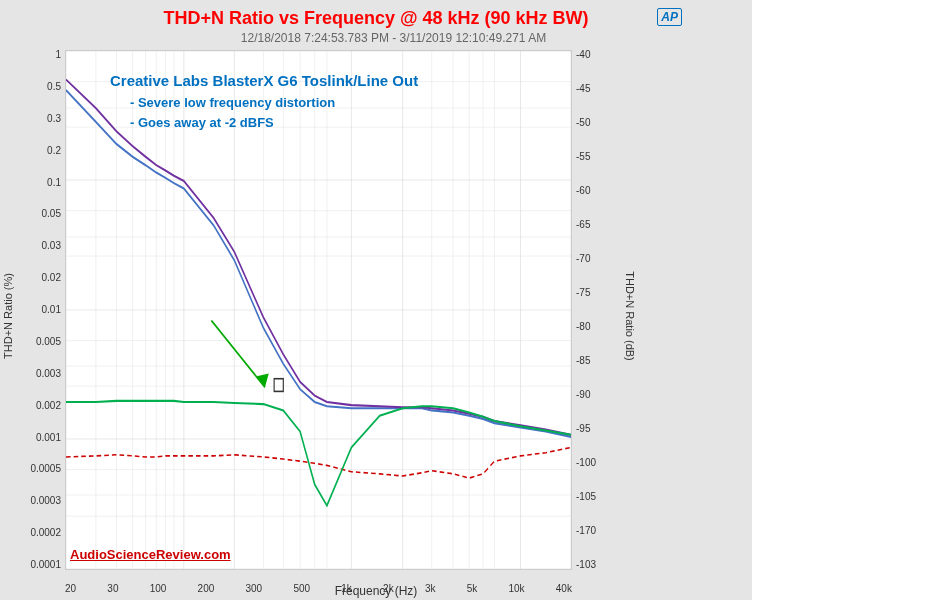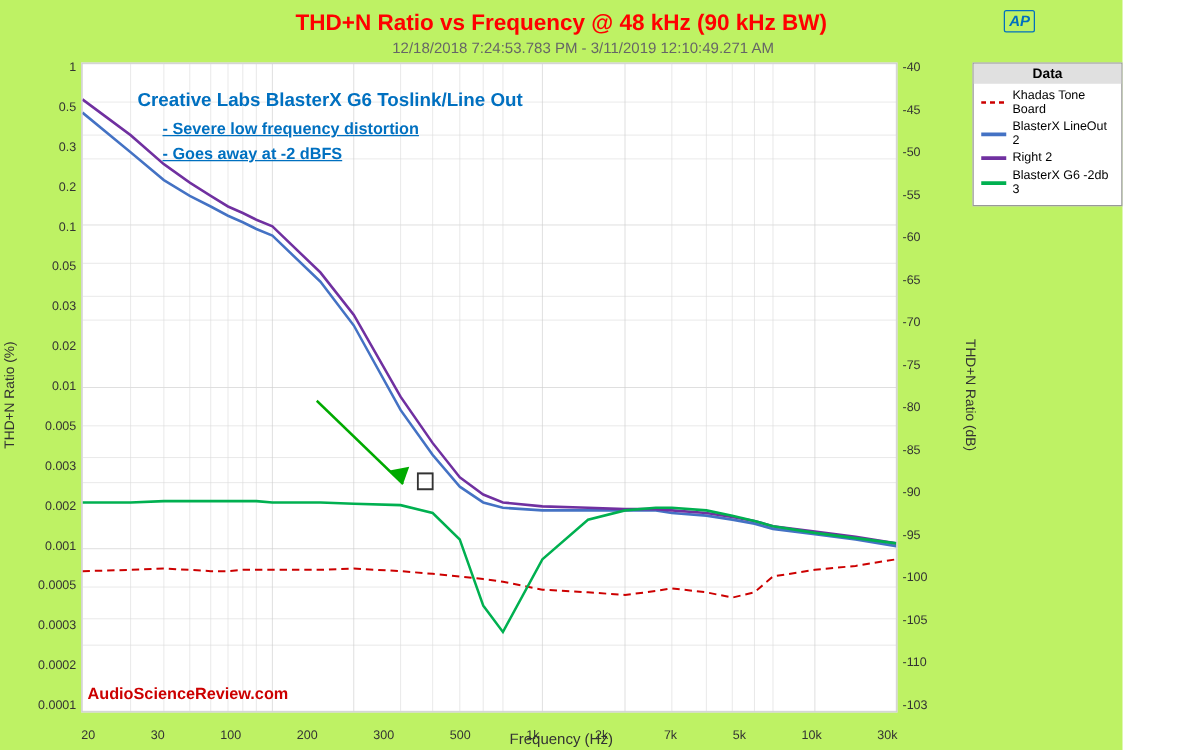--- a/index.html
+++ b/index.html
@@ -4,24 +4,24 @@
   <style>
     * { margin: 0; padding: 0; box-sizing: border-box; }
     body {
       width: 946px;
       height: 600px;
       background: #fff;
       font-family: Arial, sans-serif;
       overflow: hidden;
     }
     .chart-container {
-      width: 898px;
+      width: 752px;
       height: 600px;
       position: relative;
-      background: #bef264;
+      background: #e5e5e5;
     }
     .chart-title {
       text-align: center;
       font-size: 18px;
       font-weight: bold;
       color: #ff0000;
       padding-top: 8px;
     }
     .chart-subtitle {
       text-align: center;
@@ -51,41 +51,41 @@
       color: #0070c0;
       font-size: 15px;
       font-weight: bold;
       text-align: left;
     }
     .annotation-sm {
       position: absolute;
       color: #0070c0;
       font-size: 13px;
       font-weight: bold;
-      text-decoration: underline;
     }
     .ap-logo {
       position: absolute;
       right: 70px;
       top: 8px;
       font-size: 12px;
       color: #0070c0;
       font-style: italic;
       font-weight: bold;
       border: 1px solid #0070c0;
       padding: 1px 3px;
       border-radius: 2px;
     }
     .watermark {
       position: absolute;
       bottom: 38px;
       left: 70px;
       font-size: 13px;
       color: #cc0000;
       font-weight: bold;
+      text-decoration: underline;
     }
     .legend-box {
       position: absolute;
       top: 50px;
       right: 0px;
       width: 120px;
       background: #fff;
       border: 1px solid #999;
       padding: 4px 6px;
     }
@@ -120,39 +120,20 @@
 </head>
 <body>
 
 <div class="chart-container">
 
   <div class="chart-title">THD+N Ratio vs Frequency @ 48 kHz (90 kHz BW)</div>
   <div class="chart-subtitle">12/18/2018 7:24:53.783 PM - 3/11/2019 12:10:49.271 AM</div>
 
   <div class="ap-logo">AP</div>
 
-  <div class="legend-box">
-    <div class="legend-title">Data</div>
-    <div class="legend-item">
-      <div class="legend-dash"></div>
-      <span>Khadas Tone Board</span>
-    </div>
-    <div class="legend-item">
-      <div class="legend-line" style="background:#4472c4;"></div>
-      <span>BlasterX LineOut 2</span>
-    </div>
-    <div class="legend-item">
-      <div class="legend-line" style="background:#7030a0;"></div>
-      <span>Right 2</span>
-    </div>
-    <div class="legend-item">
-      <div class="legend-line" style="background:#00b050;"></div>
-      <span>BlasterX G6 -2db 3</span>
-    </div>
-  </div>
 
   <div style="position:absolute; top:50px; left:0; width:65px; bottom:30px; display:flex; flex-direction:column; justify-content:space-between; align-items:flex-end; padding: 0 4px 0 0;">
     <div style="position:absolute; left:8px; top:50%; transform:rotate(-90deg) translateX(-50%); transform-origin:left center; font-size:11px; color:#333; white-space:nowrap;">THD+N Ratio (%)</div>
     <span class="y-tick">1</span>
     <span class="y-tick">0.5</span>
     <span class="y-tick">0.3</span>
     <span class="y-tick">0.2</span>
     <span class="y-tick">0.1</span>
     <span class="y-tick">0.05</span>
     <span class="y-tick">0.03</span>
@@ -177,21 +158,21 @@
     <span class="y-tick">-60</span>
     <span class="y-tick">-65</span>
     <span class="y-tick">-70</span>
     <span class="y-tick">-75</span>
     <span class="y-tick">-80</span>
     <span class="y-tick">-85</span>
     <span class="y-tick">-90</span>
     <span class="y-tick">-95</span>
     <span class="y-tick">-100</span>
     <span class="y-tick">-105</span>
-    <span class="y-tick">-110</span>
+    <span class="y-tick">-170</span>
     <span class="y-tick">-103</span>
   </div>
 
   <div style="position:absolute; top:50px; left:65px; right:180px; bottom:30px; border:1px solid #ccc; background:#fff; overflow:hidden;">
 
     <svg class="chart-svg" viewBox="0 0 660 490" preserveAspectRatio="none">
 
       <line x1="0" y1="0" x2="660" y2="0" stroke="#ccc" stroke-width="0.5"></line>
       <line x1="0" y1="29" x2="660" y2="29" stroke="#ddd" stroke-width="0.5"></line>
       <line x1="0" y1="54" x2="660" y2="54" stroke="#ddd" stroke-width="0.5"></line>
@@ -258,21 +239,21 @@
 
   <div style="position:absolute; bottom:6px; left:65px; right:180px; display:flex; justify-content:space-between; align-items:flex-end;">
     <span class="x-tick">20</span>
     <span class="x-tick">30</span>
     <span class="x-tick">100</span>
     <span class="x-tick">200</span>
     <span class="x-tick">300</span>
     <span class="x-tick">500</span>
     <span class="x-tick">1k</span>
     <span class="x-tick">2k</span>
-    <span class="x-tick">7k</span>
+    <span class="x-tick">3k</span>
     <span class="x-tick">5k</span>
     <span class="x-tick">10k</span>
-    <span class="x-tick">30k</span>
+    <span class="x-tick">40k</span>
   </div>
 
   <div style="position:absolute; bottom:2px; left:50%; transform:translateX(-50%); font-size:12px; color:#333;">Frequency (Hz)</div>
 
 </div>
 
 </body></html>

